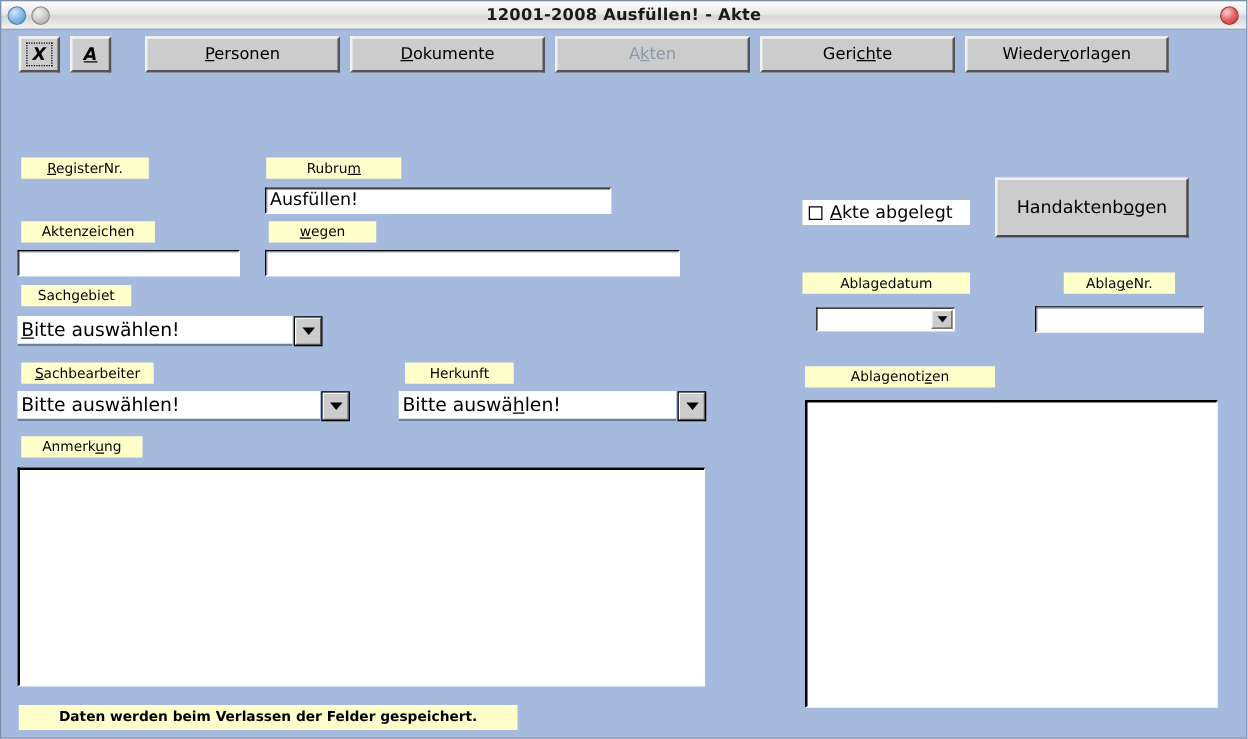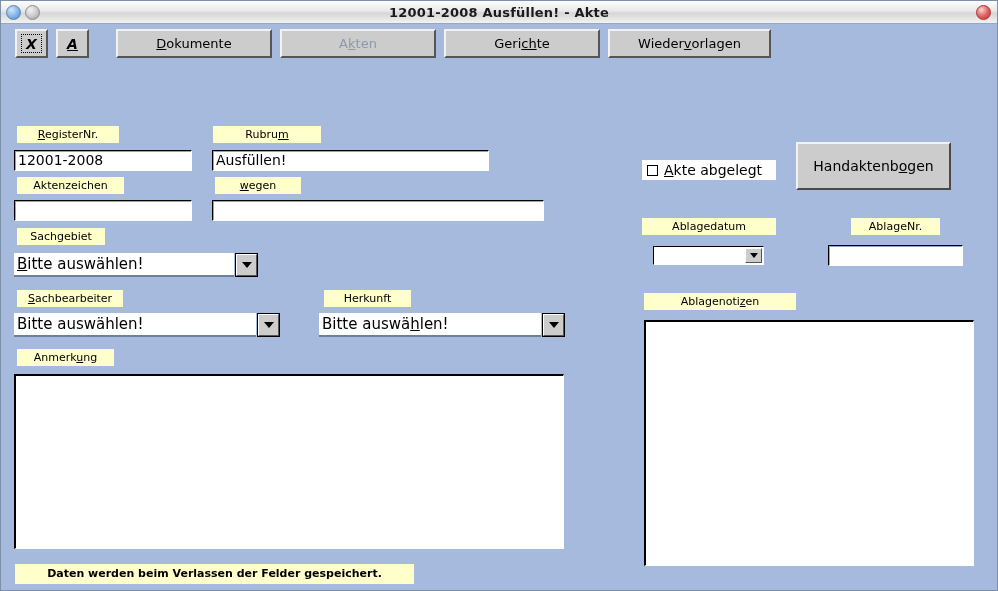--- a/index.html
+++ b/index.html
@@ -316,37 +316,39 @@
 
   <div class="toolbar">
     <div class="btn sqbtn">
       <span class="focusring">X</span>
     </div>
     <div class="btn sqbtn">
       <span class="ul">A</span>
     </div>
     <div class="gap"></div>
     <div class="btn navbtn">
+      <span><span class="ul">P</span>ersonen</span>
+    </div>
+    <div class="btn navbtn">
       <span><span class="ul">D</span>okumente</span>
     </div>
     <div class="btn navbtn disabled">
       <span>A<span class="ul">k</span>ten</span>
     </div>
     <div class="btn navbtn">
       <span>Geri<span class="ul">ch</span>te</span>
     </div>
     <div class="btn navbtn wide">
       <span>Wieder<span class="ul">v</span>orlagen</span>
     </div>
   </div>
 
   <div class="form">
 
     <div class="abs ylabel" style="left:16px; top:63px; width:102px;"><span class="ul">R</span>egisterNr.</div>
-    <div class="abs tfield" style="left:13px; top:87px; width:178px;">12001-2008</div>
 
     <div class="abs ylabel" style="left:212px; top:63px; width:108px;">Rubru<span class="ul">m</span></div>
     <div class="abs tfield" style="left:211px; top:87px; width:277px;">Ausfüllen!</div>
 
     <div class="abs ylabel" style="left:16px; top:114px; width:107px;">Aktenzeichen</div>
     <div class="abs tfield" style="left:13px; top:137px; width:178px;"></div>
 
     <div class="abs ylabel" style="left:214px; top:114px; width:86px;"><span class="ul">w</span>egen</div>
     <div class="abs tfield" style="left:211px; top:137px; width:332px;"></div>
 

